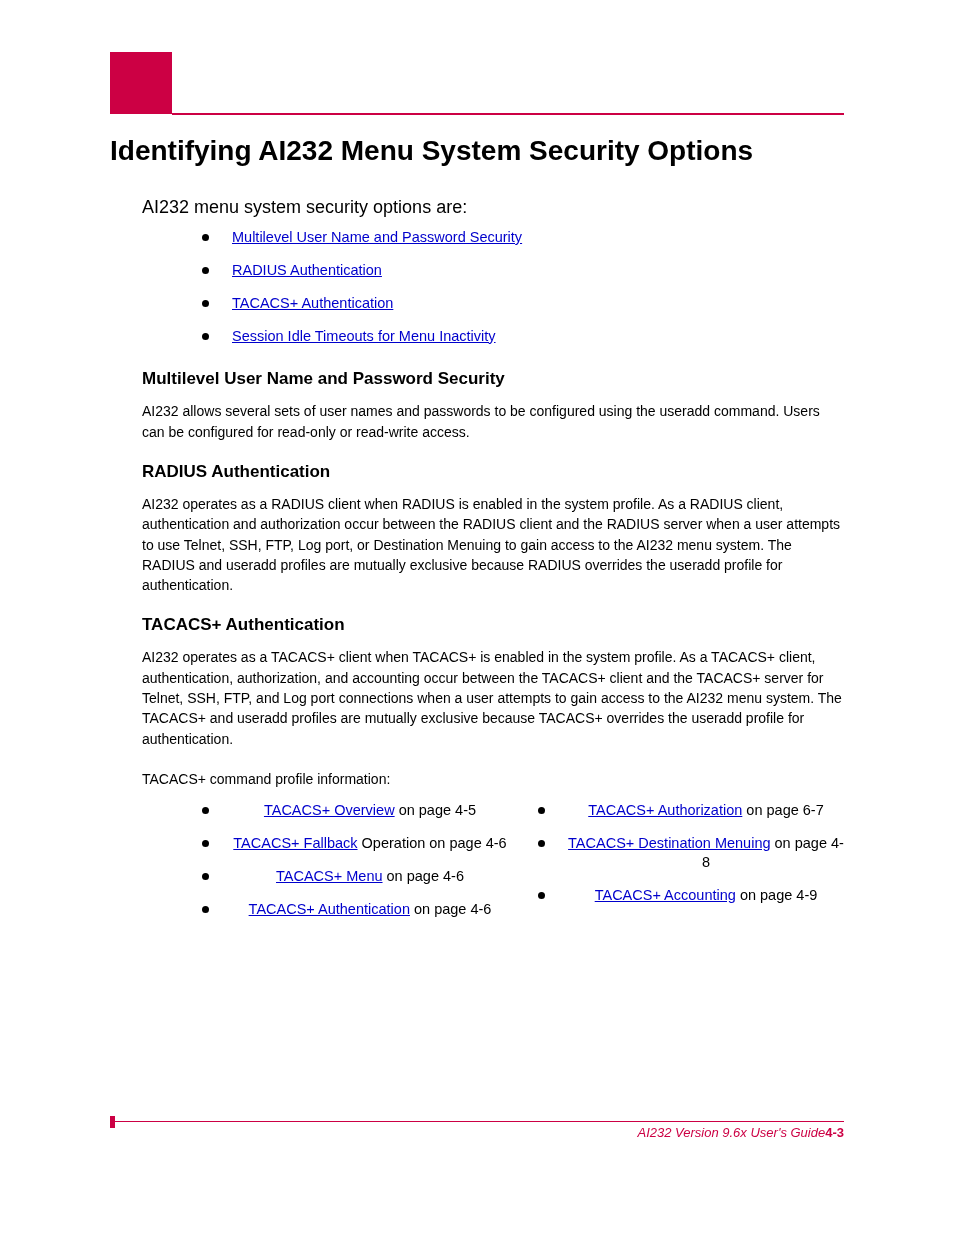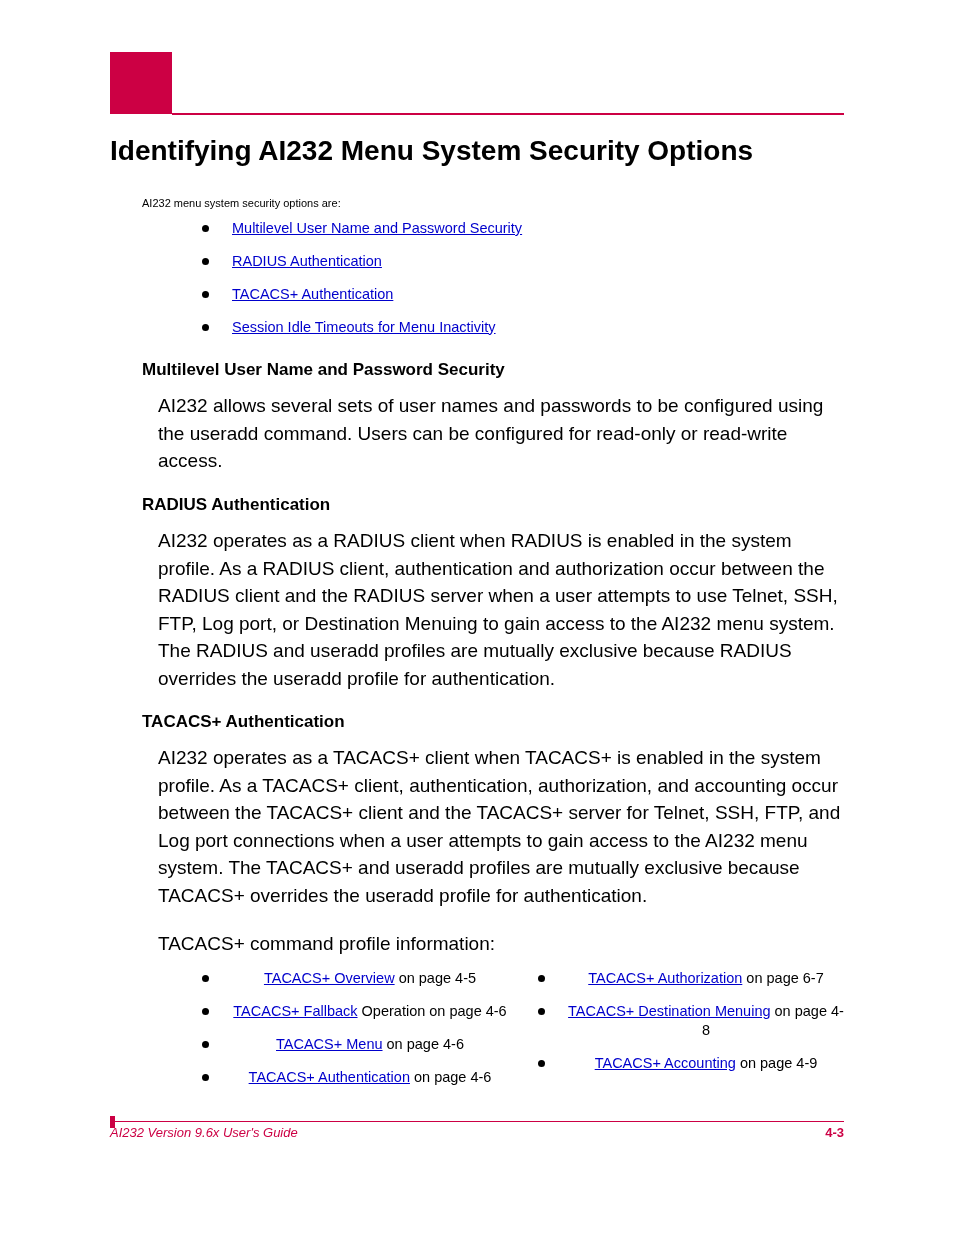--- a/index.html
+++ b/index.html
@@ -39,21 +39,21 @@
     left: 110px;
     right: 110px;
   }
   h1 {
     font-size: 28px;
     font-weight: bold;
     margin-bottom: 30px;
     letter-spacing: 0px;
   }
   .intro-line {
-    font-size: 11px;
+    font-size: 18px;
     margin-left: 32px;
     margin-bottom: 10px;
     color: #000;
   }
   ul.top-list {
     list-style: none;
     margin-left: 92px;
     margin-bottom: 24px;
   }
   ul.top-list li {
@@ -80,22 +80,22 @@
   }
   .tail { color: #000; text-decoration: none; }
   h2 {
     font-size: 17px;
     font-weight: bold;
     margin-left: 32px;
     margin-top: 10px;
     margin-bottom: 12px;
   }
   p.body {
-    font-size: 19px;
-    margin-left: 48px;
+    font-size: 14px;
+    margin-left: 32px;
     line-height: 1.45;
     margin-bottom: 20px;
   }
   .two-col {
     display: flex;
     margin-left: 92px;
     gap: 30px;
   }
   .two-col ul {
     list-style: none;
@@ -133,21 +133,21 @@
   .footer-mark {
     position: absolute;
     left: 0;
     top: -5px;
     width: 5px;
     height: 12px;
     background: #cc0044;
   }
   .footer-row {
     display: flex;
-    justify-content: space-between;
+    justify-content: flex-end;
     font-size: 13px;
     color: #cc0044;
     margin-top: 3px;
     font-style: italic;
   }
   .footer-row .pg { font-style: normal; font-weight: bold; }
 </style>
 </head>
 <body>
 

